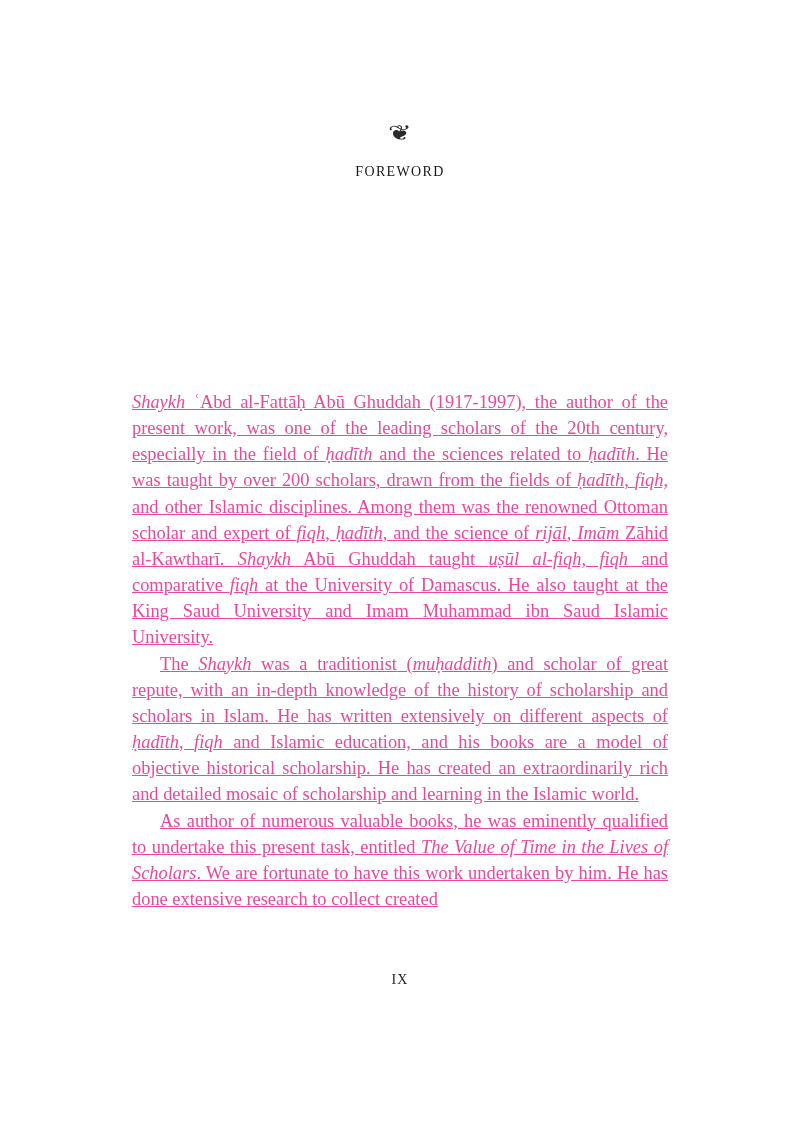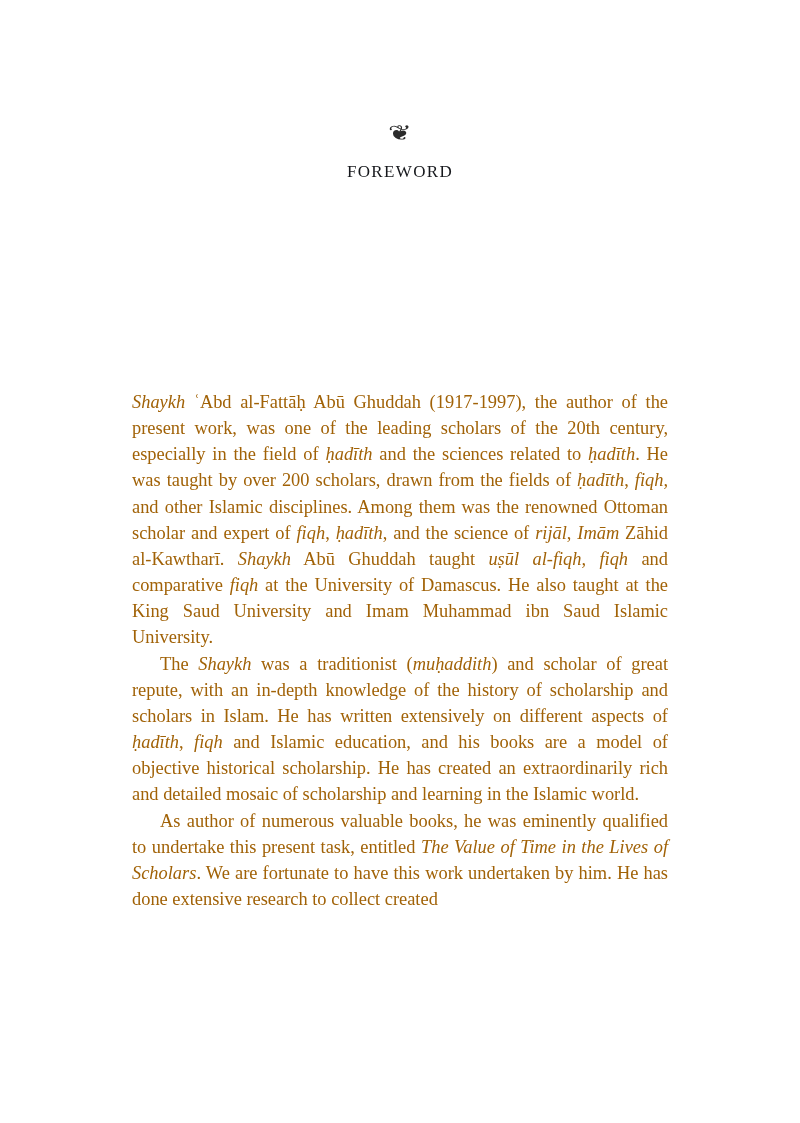--- a/index.html
+++ b/index.html
@@ -41,43 +41,44 @@
     line-height: 30px;
     color: #2b2b2b;
     letter-spacing: 0;
     transform: scaleX(1.35);
   }
 
   .chapter-title {
     display: block;
     margin-top: 13px;
     font-family: "Liberation Serif", "DejaVu Serif", serif;
-    font-size: 17px;
+    font-size: 14px;
     line-height: 22px;
     letter-spacing: 1.35px;
     color: #16181c;
     font-weight: 400;
   }
 
   
   .text-block {
     position: absolute;
     left: 132px;
     top: 389px;
     width: 536px;
   }
 
   .para {
     margin: 0;
     text-align: justify;
     text-justify: inter-word;
     font-size: 18.4px;
     line-height: 26.15px;
-    color: #a16207;
+    color: #ec4899;
     hyphens: manual;
+    text-decoration: underline;
     -webkit-hyphens: manual;
   }
 
   .para.indented {
     text-indent: 28px;
   }
 
   .para i,
   .para .it {
     font-style: italic;
@@ -104,14 +105,15 @@
     <span class="ornament">❦</span>
     <span class="chapter-title">FOREWORD</span>
   </div>
 
   <div class="text-block" id="body-text-block">
       <p class="para"><i>Shaykh</i><span> ʿAbd al-Fattāḥ Abū Ghuddah (1917-1997), the author of the present work, was one of the leading scholars of the 20th century, especially in the field of </span><i>ḥadīth</i><span> and the sciences related to </span><i>ḥadīth</i><span>. He was taught by over 200 scholars, drawn from the fields of </span><i>ḥadīth</i><span>, </span><i>fiqh,</i><span> and other Islamic disciplines. Among them was the renowned Ottoman scholar and expert of </span><i>fiqh</i><span>, </span><i>ḥadīth</i><span>, and the science of </span><i>rijāl</i><span>, </span><i>Imām</i><span> Zāhid al-Kawtharī. </span><i>Shaykh</i><span> Abū Ghuddah taught </span><i>uṣūl al-fiqh, fiqh</i><span> and comparative </span><i>fiqh</i><span> at the University of Damascus. He also taught at the King Saud University and Imam Muhammad ibn Saud Islamic University.</span></p>
       <p class="para indented"><span>The </span><i>Shaykh</i><span> was a traditionist (</span><i>muḥaddith</i><span>) and scholar of great repute, with an in-depth knowledge of the history of scholarship and scholars in Islam. He has written extensively on different aspects of </span><i>ḥadīth</i><span>, </span><i>fiqh</i><span> and Islamic education, and his books are a model of objective historical scholarship. He has created an extraordinarily rich and detailed mosaic of scholarship and learning in the Islamic world.</span></p>
       <p class="para indented"><span>As author of numerous valuable books, he was eminently qualified to undertake this present task, entitled </span><i>The Value of Time in the Lives of Scholars</i><span>. We are fortunate to have this work undertaken by him. He has done extensive research to collect created</span></p>
     </div>
 
+  <div class="folio">IX</div>
 
 </div>
 
 </body></html>

